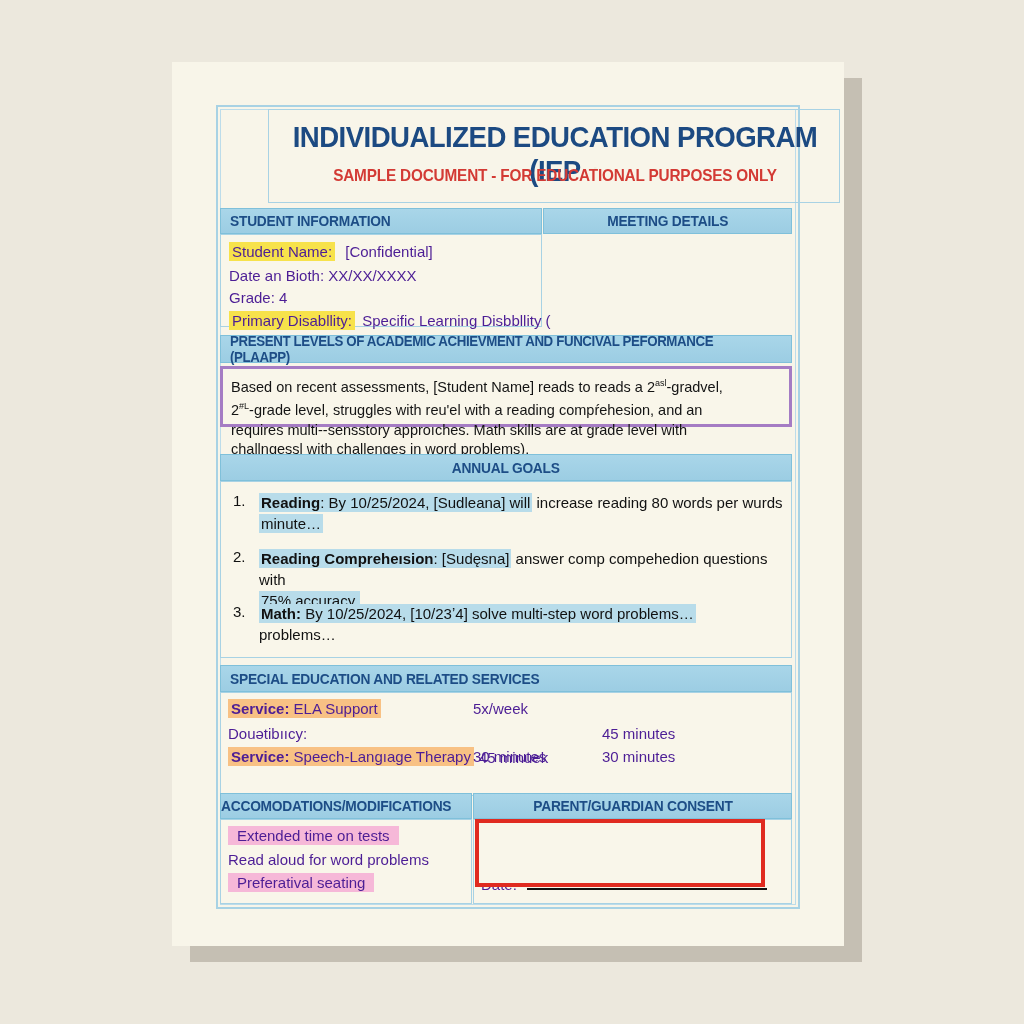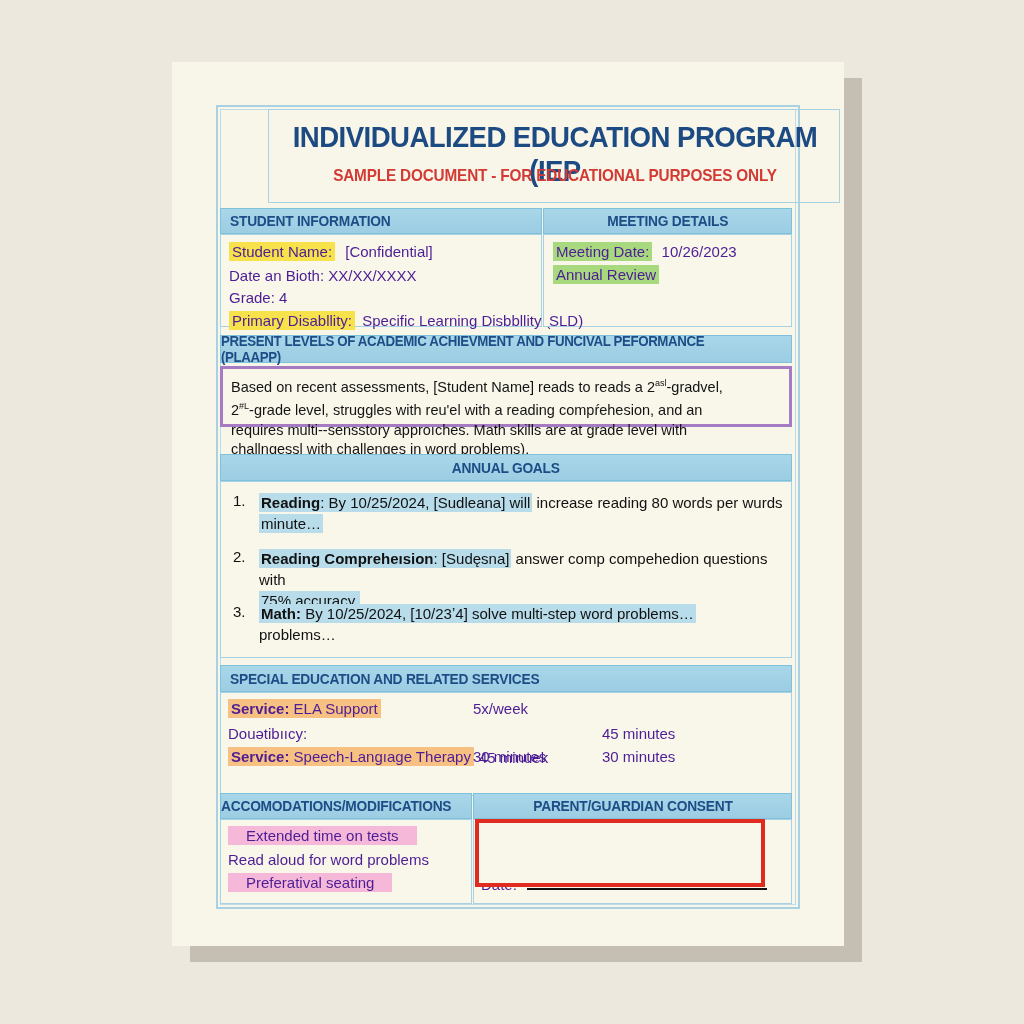--- a/index.html
+++ b/index.html
@@ -70,21 +70,21 @@
   .hdrbar.center span{transform-origin:center;}
   .bodybox{
     position:absolute;box-sizing:border-box;
     background:#f9f6ea;border:1px solid #a8d2e4;
   }
   .line{position:absolute;font-size:15px;color:#4c1d95;white-space:nowrap;}
   .hl-y{background:#f7e24b;padding:1px 3px;}
   .hl-g{background:#a8d97f;padding:1px 3px;}
   .hl-b{background:#b8dcea;padding:1px 2px;}
   .hl-o{background:#f8c184;padding:1px 3px;}
-  .hl-p{background:#f6b8d8;padding:1px 18px;}
+  .hl-p{background:#f6b8d8;padding:1px 9px;}
 
   
   #plaappbox{
     position:absolute;left:48px;top:304px;width:572px;height:61px;
     box-sizing:border-box;background:#f9f6ea;border:3px solid #a57cc4;
   }
   #plaappbox .p{
     position:absolute;left:8px;right:8px;top:5px;
     font-size:14.5px;color:#141414;line-height:19.5px;
     text-align:justify;
@@ -131,32 +131,22 @@
       <div class="line" style="left:8px;top:54px;">Grade: 4</div>
       <div class="line" style="left:8px;top:77px;">
         <span class="hl-y">Primary Disabllity:</span>
         <span style="margin-left:3px;">Specific Learning Disbbllity (</span>
       </div>
     </div>
 
     <div class="hdrbar center" style="left:371px;top:146px;width:249px;height:26px;">
       <span>MEETING DETAILS</span>
     </div>
-    <div class="bodybox" style="left:371px;top:172px;width:249px;height:93px;">
-      <div class="line" style="left:9px;top:8px;">
-        <span class="hl-g">Meeting Date:</span>
-        <span style="margin-left:5px;">10/26/2023</span>
-      </div>
-      <div class="line" style="left:9px;top:31px;">
-        <span class="hl-g">Annual Review</span>
-      </div>
-      <div class="line" style="left:5px;top:77px;">SLD)</div>
-    </div>
-
-    <div class="hdrbar" style="left:48px;top:273px;width:572px;height:28px;">
+
+    <div class="hdrbar" style="left:48px;top:273px;width:572px;height:28px;padding-left:9px;">
       <span style="font-size:14px;letter-spacing:-0.4px;">PRESENT LEVELS OF ACADEMIC ACHIEVMENT AND FUNCIVAL PEFORMANCE (PLAAPP)</span>
     </div>
     <div id="plaappbox">
       <div class="p">
         <span>Based on recent assessments, [Student Name] reads to reads a 2</span><sup>asl</sup><span>-gradvel,</span><br>
         <span>2</span><sup>#L</sup><span>-grade level, struggles with reu'el with a reading compŕehesion, and an</span><br>
         <span>requires multi--sensstory approıches.    Math skills are at grade level with</span><br>
         <span>challngessl with challenges in word problems).</span>
       </div>
     </div>

